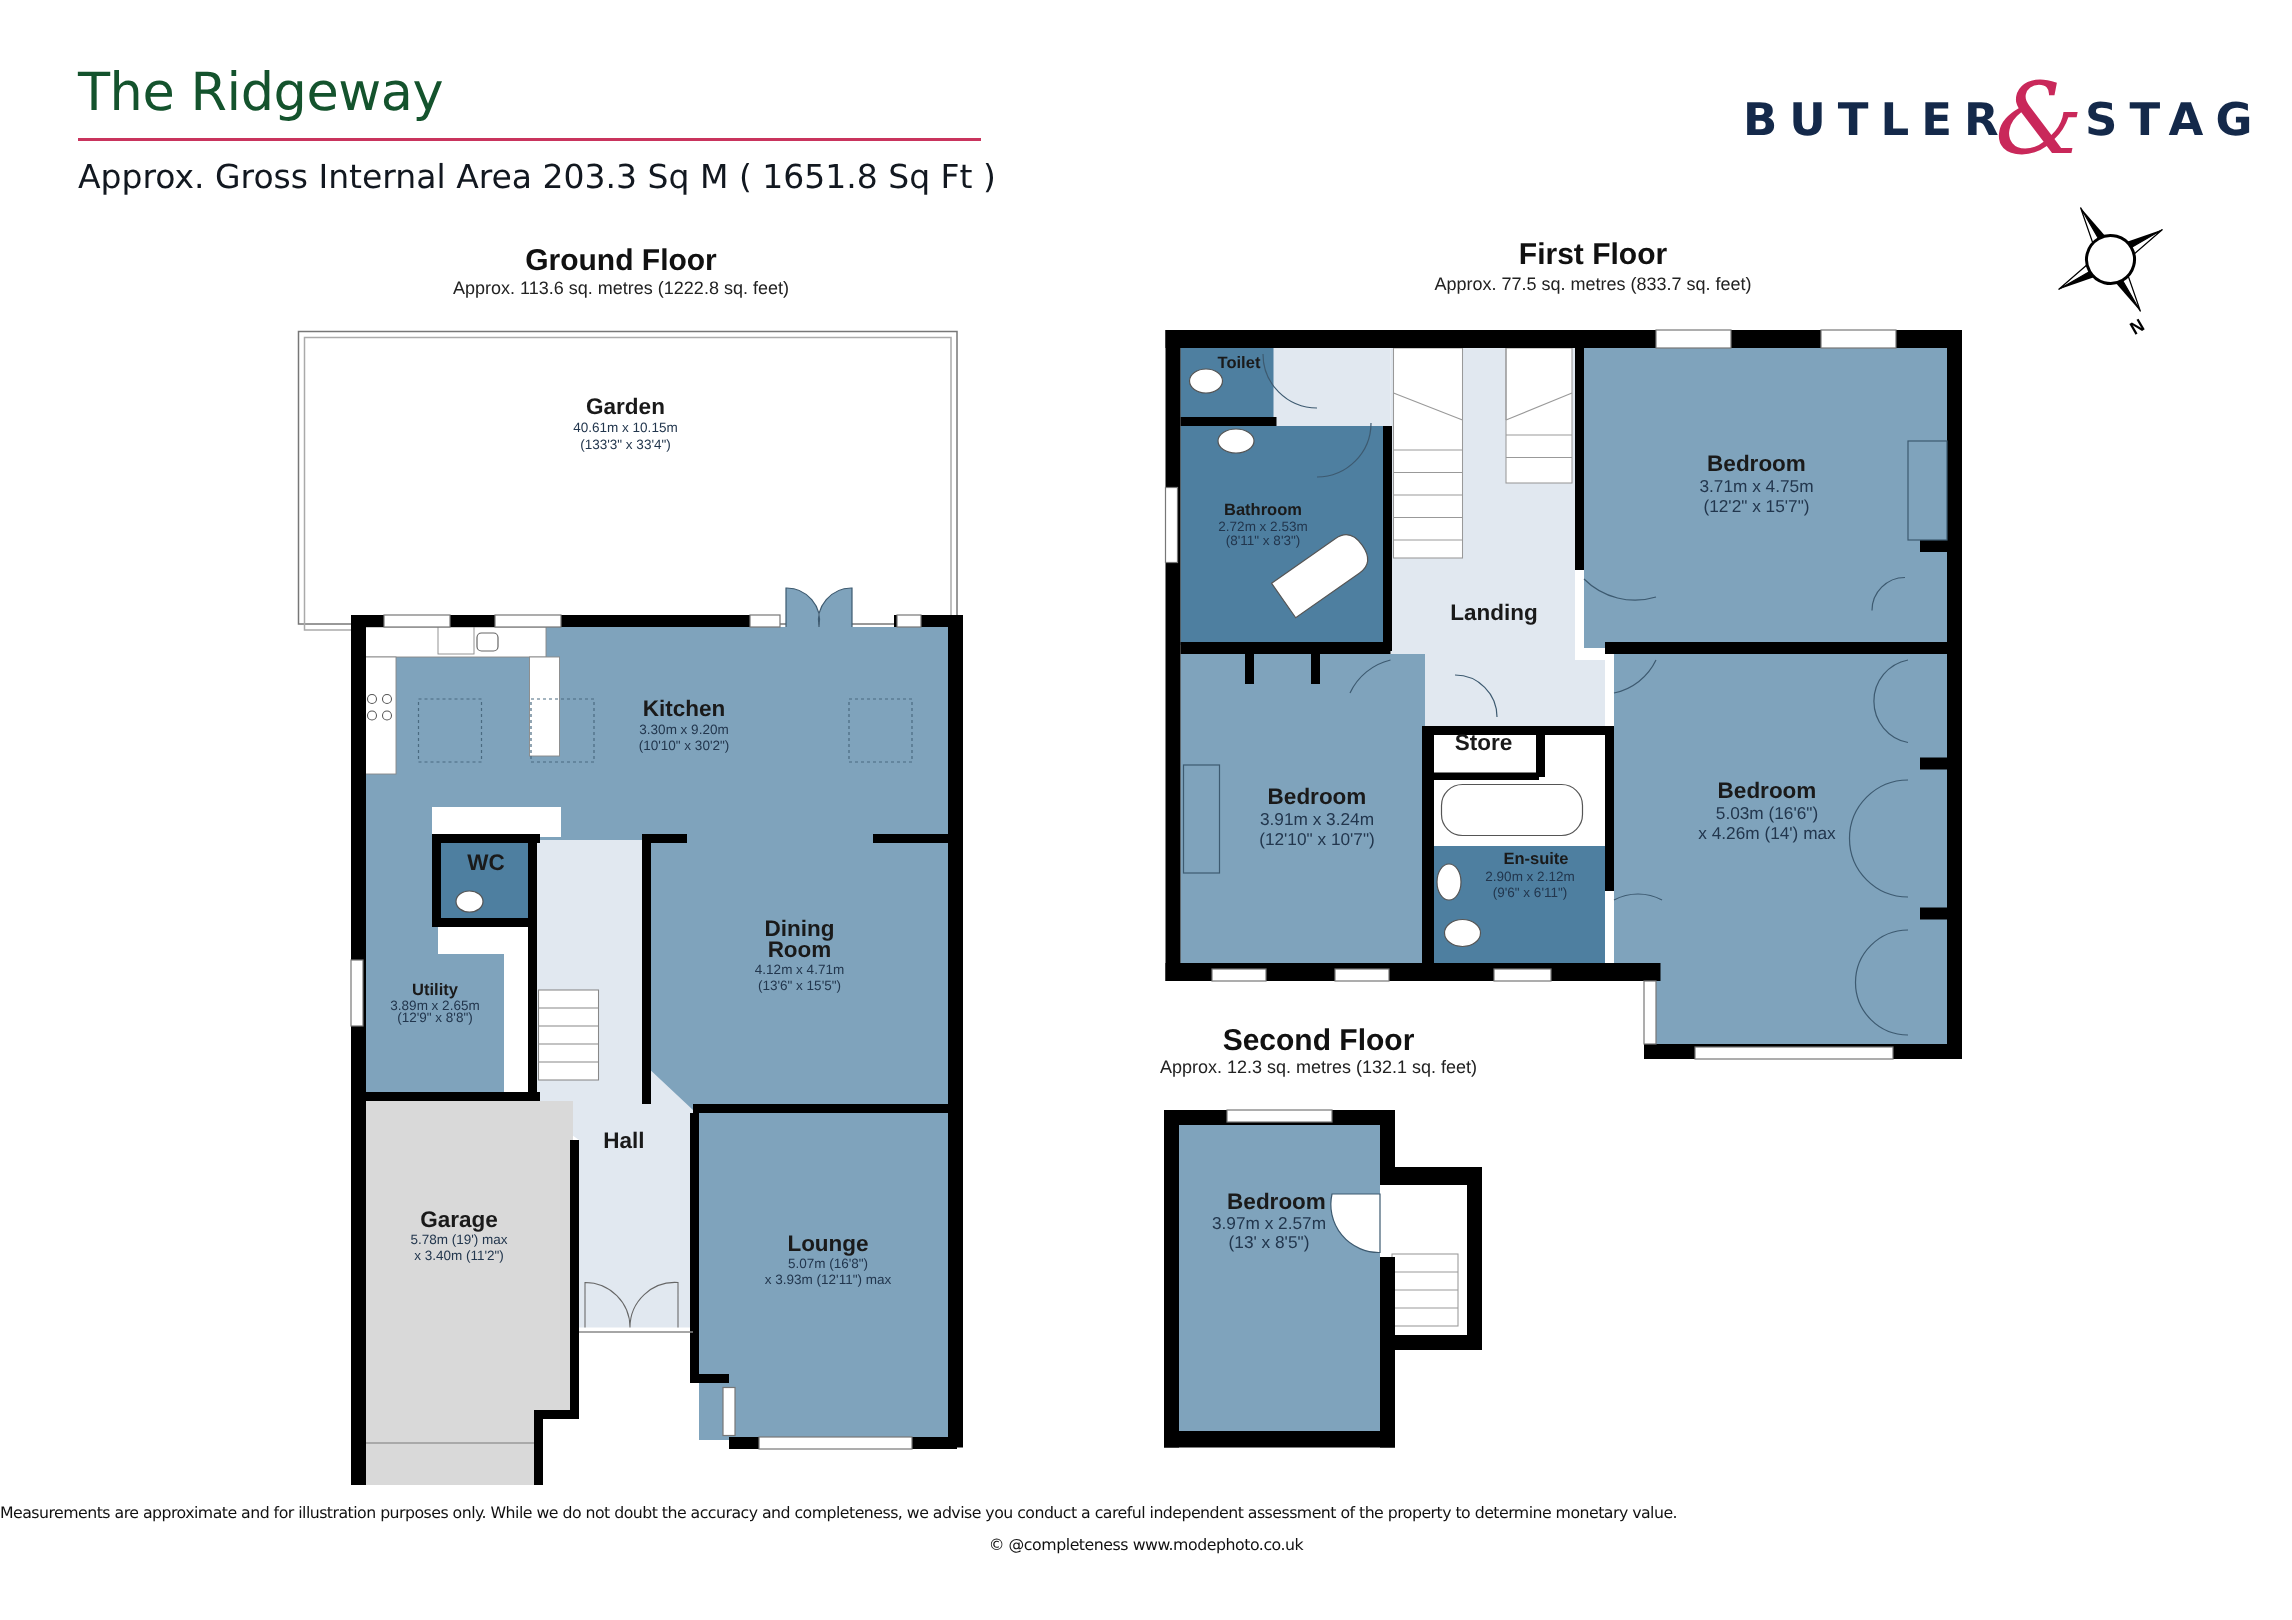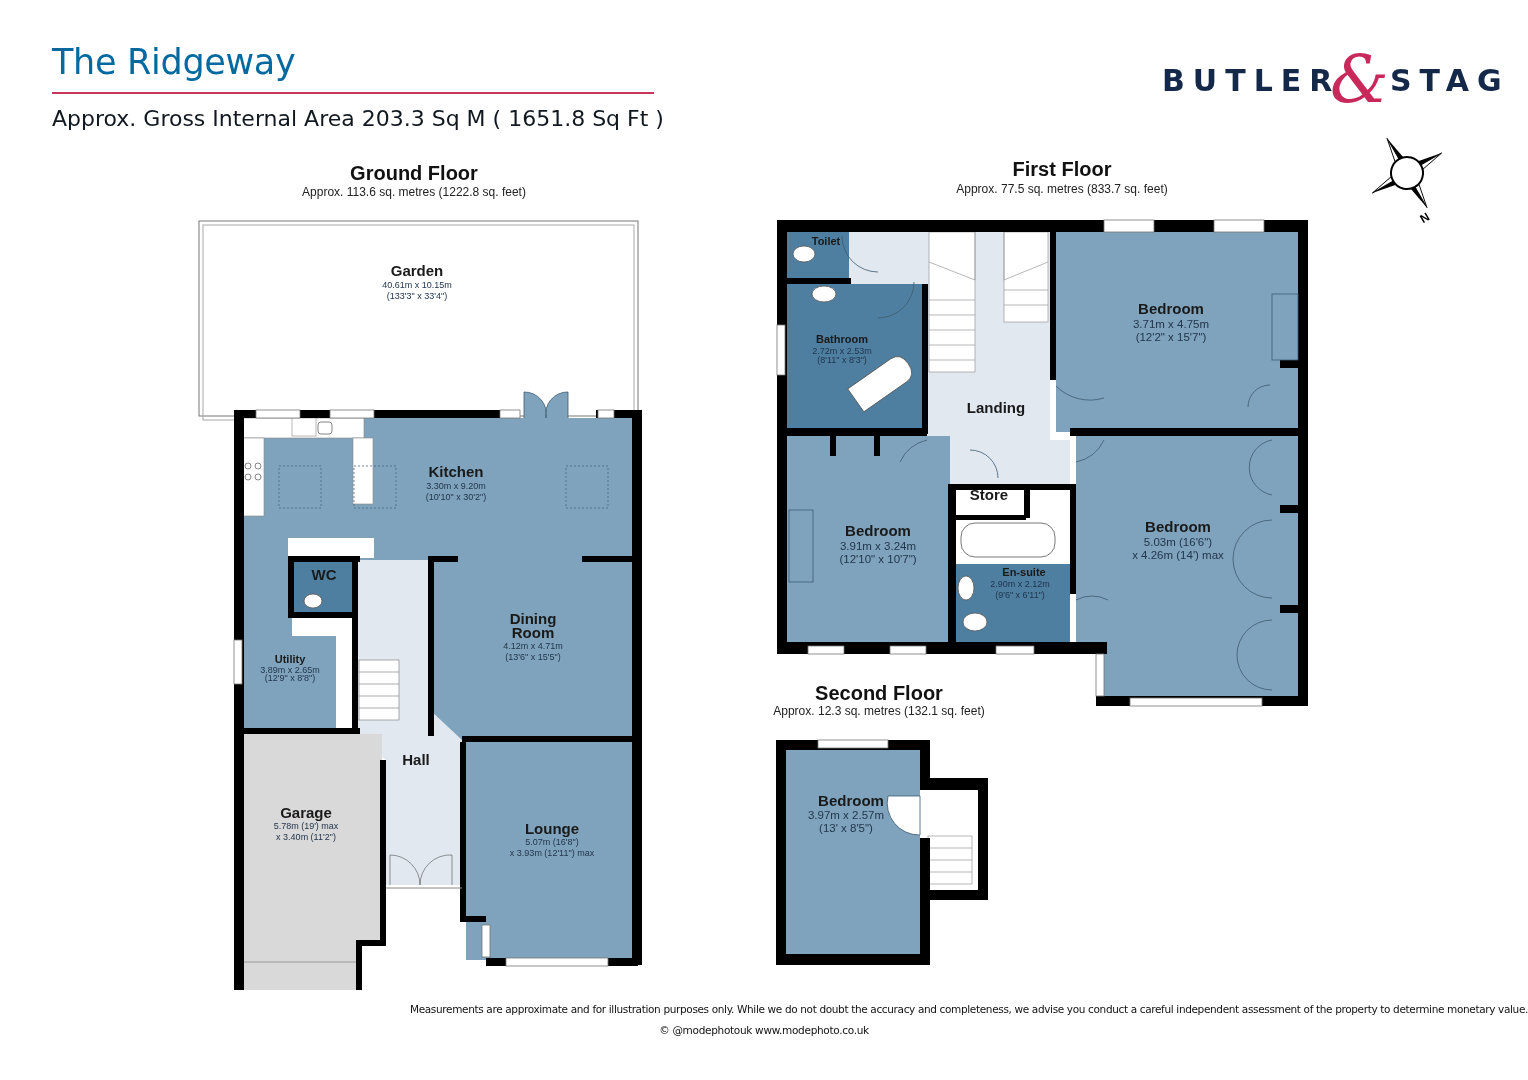--- a/index.html
+++ b/index.html
@@ -2,21 +2,21 @@
 <html><head>
 <meta charset="utf-8">
 <style>
   * { box-sizing: border-box; margin: 0; padding: 0; }
   html, body { width: 1528px; height: 1080px; background: #ffffff; overflow: hidden; }
   body { position: relative; font-family: "Liberation Sans", sans-serif; color: #111; }
 
   .title {
     position: absolute; left: 52px; top: 42px;
     font-family: "DejaVu Sans", sans-serif; font-size: 35px; font-weight: 400;
-    color: #0369a1; letter-spacing: -0.3px;
+    color: #14532d; letter-spacing: -0.3px;
   }
   .title-rule { position: absolute; left: 52px; top: 92px; width: 602px; height: 2px; background: #c9345d; }
   .subtitle {
     position: absolute; left: 52px; top: 106px;
     font-family: "DejaVu Sans", sans-serif; font-size: 22px; color: #121820;
   }
 
   .logo { position: absolute; left: 1130px; top: 55px; width: 350px; height: 60px; margin-left: 32px; }
   .logo .word { position: absolute; top: 8px; font-family: "DejaVu Sans", sans-serif; font-weight: 700;
     font-size: 30px; letter-spacing: 8px; color: #14294a; }
@@ -30,21 +30,21 @@
   .plan { position: absolute; left: 0; top: 0; width: 1528px; height: 1080px; }
   .plan text { font-family: "Liberation Sans", sans-serif; }
 
   .floor-title { font-weight: 700; font-size: 20px; fill: #111; }
   .floor-area { font-size: 12px; fill: #222; }
   .room-name { font-weight: 700; font-size: 15px; fill: #1a1a1a; }
   .room-name-sm { font-weight: 700; font-size: 11px; fill: #1a1a1a; }
   .room-dim { font-size: 11.5px; fill: #22364d; }
   .room-dim-sm { font-size: 9px; fill: #22364d; }
 
-  .disclaimer { position: absolute; left: 0; width: 1528px; text-align: right; top: 1003px;
+  .disclaimer { position: absolute; left: 0; width: 1528px; text-align: left; top: 1003px;
     font-family: "DejaVu Sans", sans-serif; font-size: 10.5px; color: #111; letter-spacing: -0.35px; }
   .credit { position: absolute; left: 0; width: 1528px; text-align: center; top: 1024px;
     font-family: "DejaVu Sans", sans-serif; font-size: 10.5px; color: #111; letter-spacing: -0.3px; }
 </style>
 </head>
 <body>
 
 <div class="title">The Ridgeway</div>
 <div class="title-rule"></div>
 <div class="subtitle">Approx. Gross Internal Area 203.3 Sq M ( 1651.8 Sq Ft )</div>
@@ -334,13 +334,13 @@
     </g>
     <rect x="818" y="740" width="70" height="8" fill="#fff" stroke="#777" stroke-width="0.8"></rect>
 
     <text x="851" y="806" text-anchor="middle" class="room-name">Bedroom</text>
     <text x="846" y="819" text-anchor="middle" class="room-dim">3.97m x 2.57m</text>
     <text x="846" y="832" text-anchor="middle" class="room-dim">(13' x 8'5")</text>
   </g>
 </svg>
 
 <div class="disclaimer">Measurements are approximate and for illustration purposes only.  While we do not doubt the accuracy and completeness, we advise you conduct a careful independent assessment of the property to determine monetary value.</div>
-<div class="credit">© @modephotouk www.modephoto.co.uk</div>
+<div class="credit">© @completeness www.modephoto.co.uk</div>
 
 </body></html>

